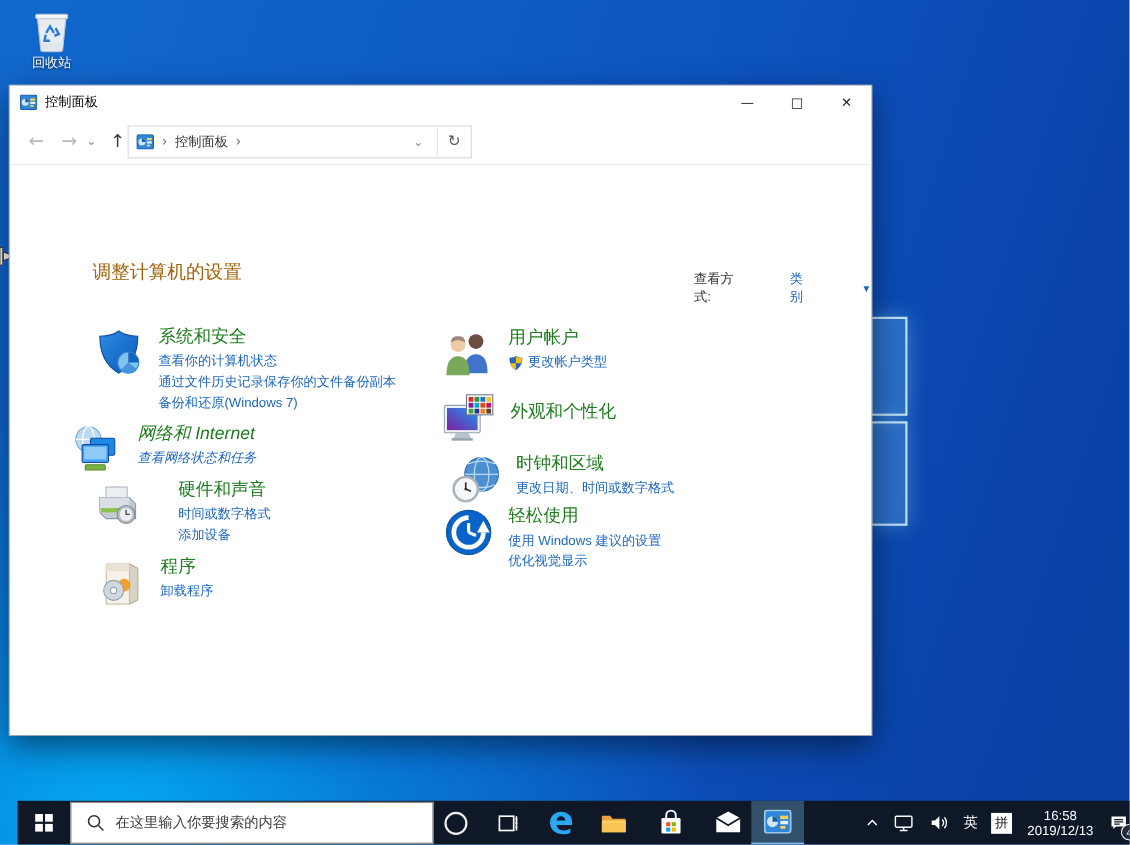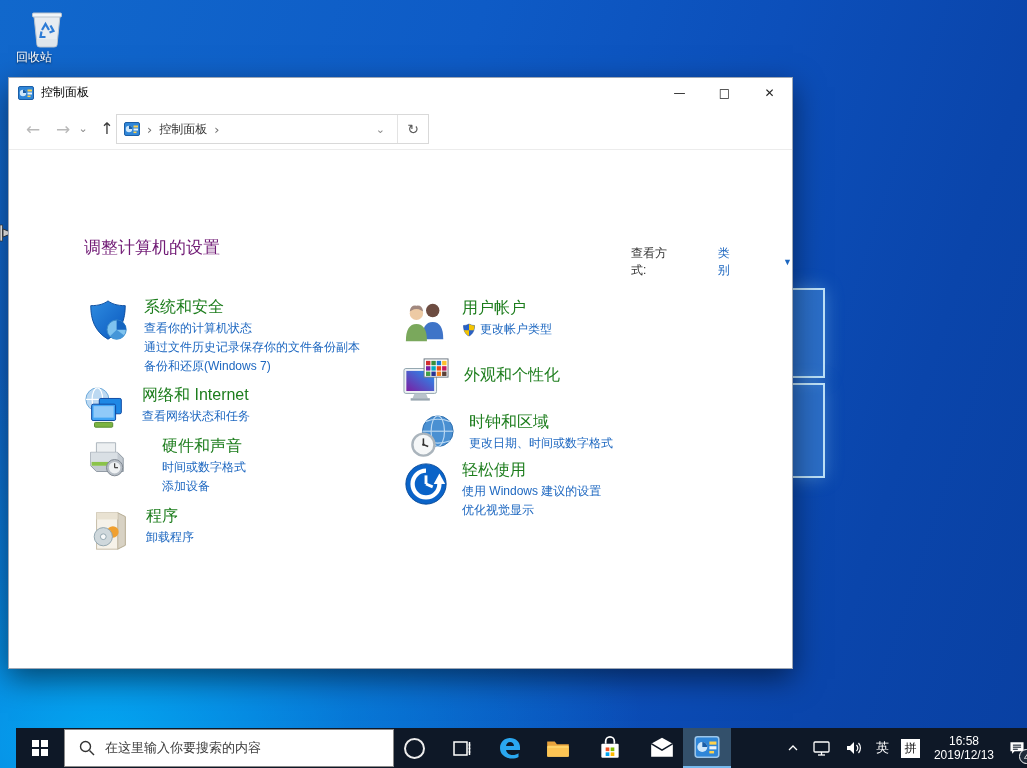--- a/index.html
+++ b/index.html
@@ -13,21 +13,21 @@
       linear-gradient(108deg,#1168cc 0%,#0e5bc6 38%,#0c4fba 62%,#0a45ab 82%,#0940a2 100%);
   }
 
   
   .wp-pane{ position:absolute; border:2px solid rgba(215,245,255,.85);
     background:rgba(130,205,255,.28); box-shadow:0 0 18px rgba(160,230,255,.35);}
   .wp-pane.p1{ left:791px; top:288px; width:34px; height:90px; }
   .wp-pane.p2{ left:791px; top:383px; width:34px; height:95px; }
 
   
-  .recycle{ position:absolute; left:16px; top:8px; width:62px; cursor:default;}
+  .recycle{ position:absolute; left:16px; top:8px; width:62px; text-align:center; cursor:default;}
   .recycle .glyph{ width:36px; height:40px; margin:0 auto; }
   .recycle .lbl{ color:#fff; font-size:12px; margin-top:1px; text-shadow:0 1px 2px rgba(0,0,0,.7);}
 
   
   .cursor{ position:absolute; left:0; top:224px; width:16px; height:18px; }
 
   
   .window{ position:absolute; left:8px; top:77px; width:785px; height:592px;
     background:#fff; border:1px solid rgba(40,60,90,.45);
     box-shadow:0 10px 28px rgba(0,0,0,.5); }
@@ -56,21 +56,21 @@
   .refreshbtn{ width:31px; border-left:1px solid #e3e3e3; display:flex; align-items:center;
     justify-content:center; font-size:14px; color:#5a5a5a; font-family:"DejaVu Sans",sans-serif;}
 
   .panelsearch{ position:absolute; left:432px; top:7px; width:343px; height:30px;
     border:1px solid #d9d9d9; background:#fff; display:flex; align-items:center; }
   .panelsearch svg{ width:13px; height:13px; margin:0 9px 0 13px; }
   .panelsearch .caret{ width:1px; height:15px; background:#222; margin-right:1px;}
   .panelsearch .ph{ font-size:12.5px; color:#8a8a8a; }
 
   .content{ position:absolute; left:0; top:72px; right:0; bottom:0; background:#fff; }
-  .heading{ position:absolute; left:75px; top:86px; font-size:17px; color:#701a75; }
+  .heading{ position:absolute; left:75px; top:86px; font-size:17px; color:#a16207; }
   .viewby{ position:absolute; left:622px; top:95px; font-size:12px; color:#333; display:flex; align-items:center;gap:44px;}
   .viewby .val{ color:#1d67c0; margin-left:6px; }
   .viewby .arr{ color:#1d67c0; font-size:9px; margin-left:4px; }
 
   .cat{ position:absolute; display:flex; }
   .cicon{ width:46px; height:46px; flex:none; margin-top:2px; }
   .cicon svg{ width:100%; height:100%; display:block;}
   .ctxt{ margin-left:13px; }
   .ctitle{ font-size:16px; line-height:21px; color:#1d7d1d; margin-bottom:2px; cursor:pointer;}
   .clink{ font-size:12px; line-height:19px; color:#1d67c0; cursor:pointer; display:flex; align-items:center;}
@@ -207,21 +207,21 @@
           </svg>
         </div>
         <div class="ctxt">
           <div class="ctitle">系统和安全</div>
           <div class="clink">查看你的计算机状态</div>
           <div class="clink">通过文件历史记录保存你的文件备份副本</div>
           <div class="clink">备份和还原(Windows 7)</div>
         </div>
       </div>
 
-      <div class="cat" style="left:74px; top:234px;">
+      <div class="cat" style="left:57px; top:234px;font-style:italic;">
         <div class="cicon">
           <svg viewBox="0 0 48 48">
             <circle cx="15" cy="14" r="12" fill="#bcd9f2" stroke="#6aa7d8"></circle>
             <ellipse cx="15" cy="14" rx="5.5" ry="12" fill="none" stroke="#fff" stroke-width="1.2"></ellipse>
             <line x1="3" y1="14" x2="27" y2="14" stroke="#fff" stroke-width="1.2"></line>
             <rect x="17" y="13" width="23" height="16" rx="1.5" fill="#1e88e5" stroke="#0d47a1"></rect>
             <rect x="9" y="19" width="25" height="17" rx="1.5" fill="#42a5f5" stroke="#0d47a1"></rect>
             <rect x="11" y="21" width="21" height="12" fill="#90caf9"></rect>
             <rect x="12" y="38" width="19" height="5" rx="1" fill="#7cb342" stroke="#558b2f"></rect>
           </svg>

